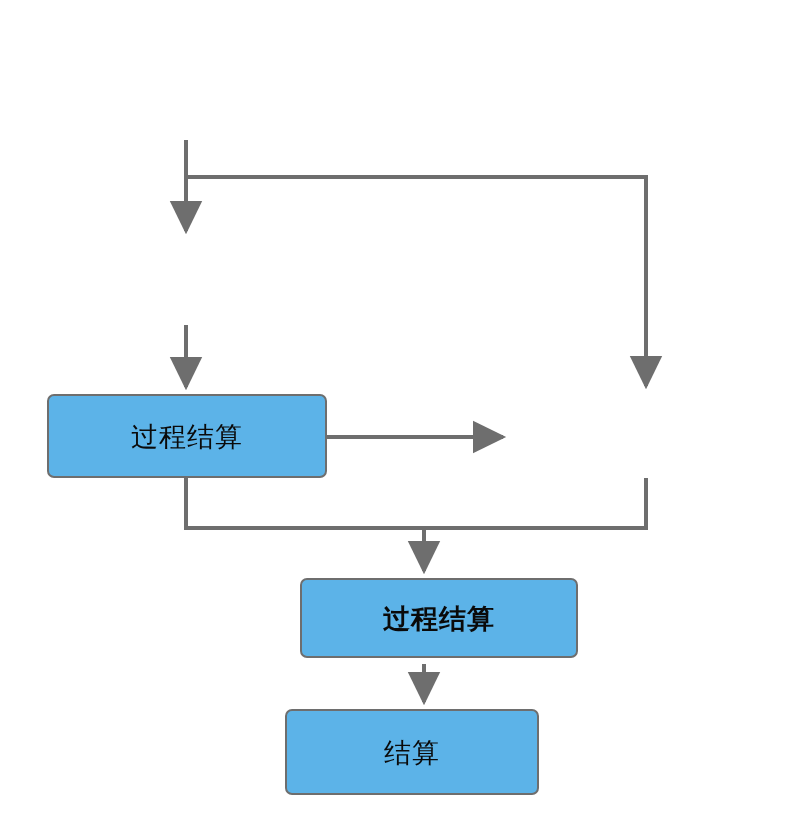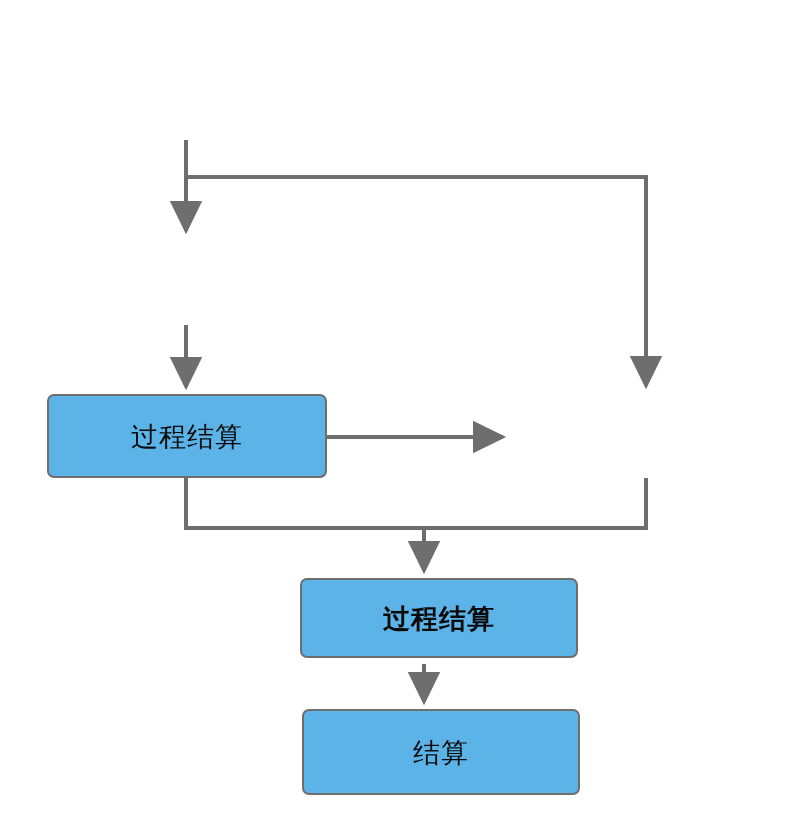--- a/index.html
+++ b/index.html
@@ -43,21 +43,21 @@
     color: #0a0a0a;
     letter-spacing: 1px;
     white-space: nowrap;
     user-select: none;
   }
   .n-plan        { left: 47px;  top: 50px;  width: 280px; height: 90px; }
   .n-compare     { left: 47px;  top: 238px; width: 280px; height: 87px; }
   .n-register    { left: 47px;  top: 394px; width: 280px; height: 84px; }
   .n-change      { left: 510px; top: 394px; width: 277px; height: 84px; }
   .n-process     { left: 300px; top: 578px; width: 278px; height: 80px; font-weight: bold; }
-  .n-settle      { left: 302px; top: 709px; width: 278px; height: 86px; }
+  .n-settle      { left: 285px; top: 709px; width: 254px; height: 86px; }
 </style>
 </head>
 <body>
 
 <div id="canvas">
 
   <svg id="edge-layer" width="812" height="814" viewBox="0 0 812 814" xmlns="http://www.w3.org/2000/svg">
     <defs>
       <marker id="arrow" markerWidth="9" markerHeight="9" refX="7.6" refY="4.5" orient="auto" markerUnits="strokeWidth">
         <path d="M0,0.4 L8.4,4.5 L0,8.6 z" fill="#6e6e6e"></path>

